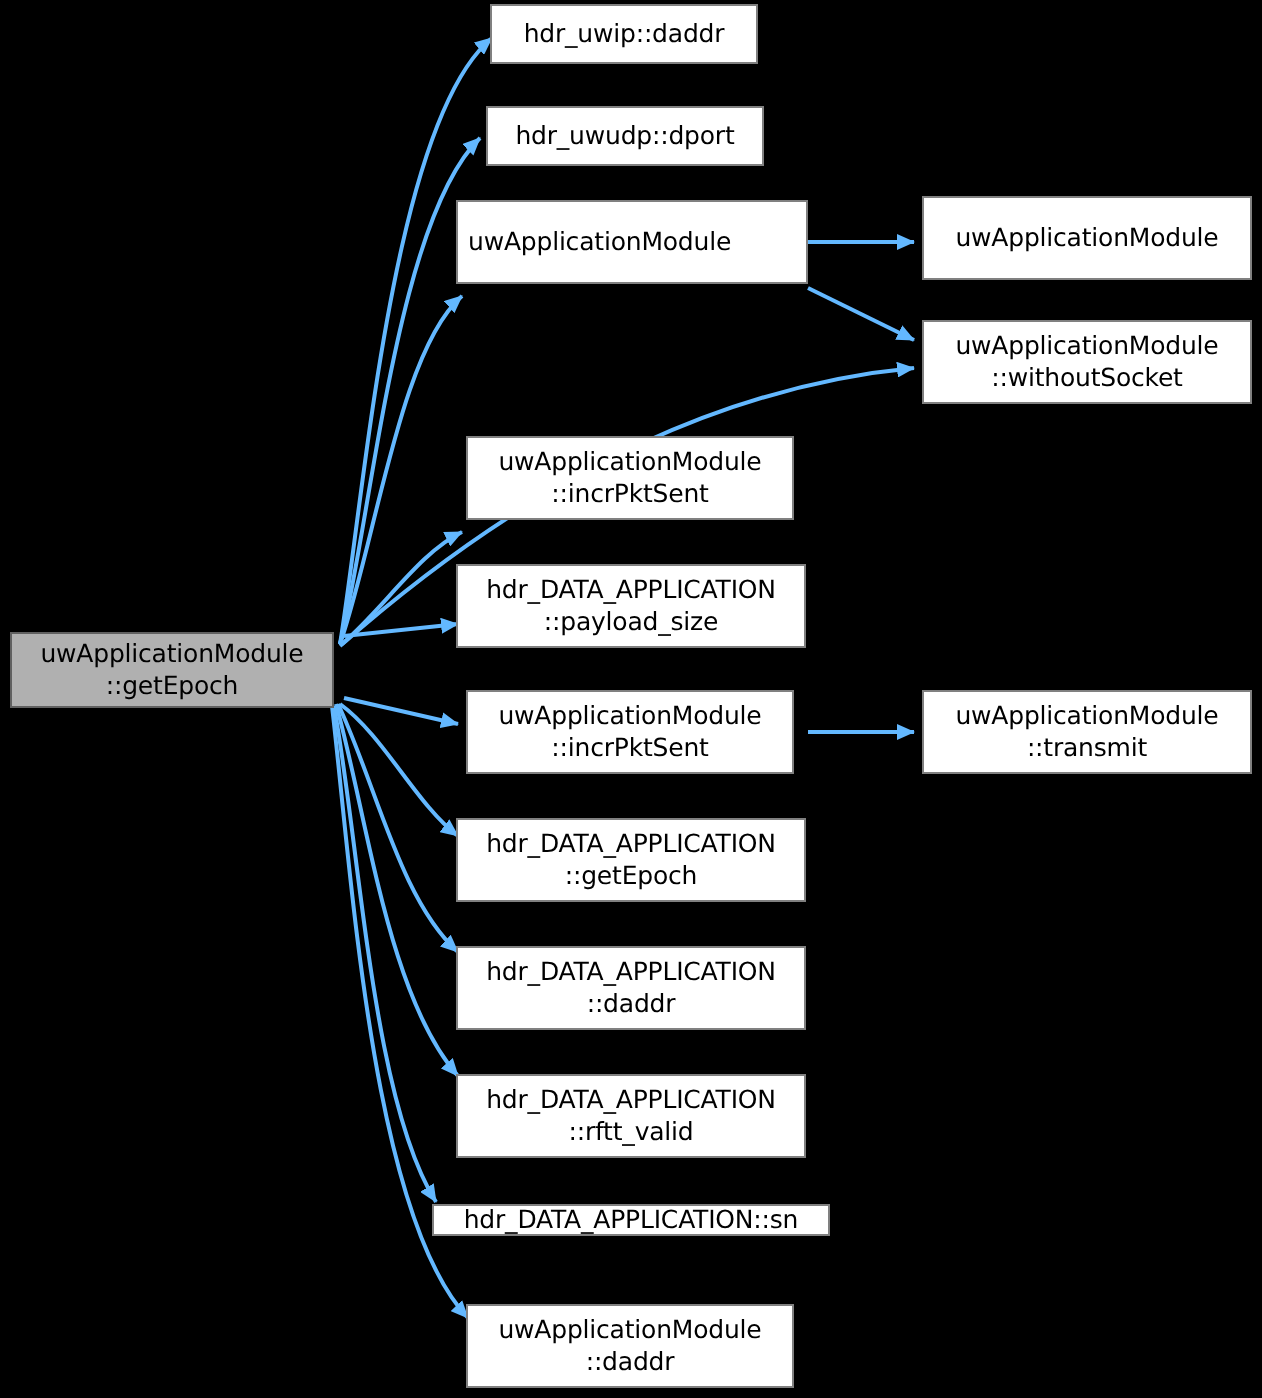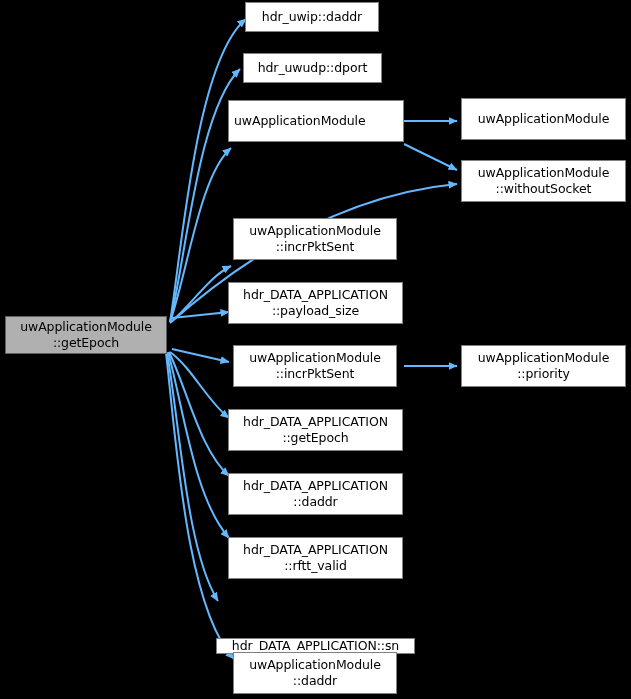--- a/index.html
+++ b/index.html
@@ -133,39 +133,39 @@
     <span class="ln">::payload_size</span>
   </div>
 
   <div class="node" style="left:233px; top:345px; width:164px; height:42px;">
     <span class="ln">uwApplicationModule</span>
     <span class="ln">::incrPktSent</span>
   </div>
 
   <div class="node" style="left:461px; top:345px; width:165px; height:42px;">
     <span class="ln">uwApplicationModule</span>
-    <span class="ln">::priority</span>
+    <span class="ln">::transmit</span>
   </div>
 
   <div class="node" style="left:228px; top:409px; width:175px; height:42px;">
     <span class="ln">hdr_DATA_APPLICATION</span>
     <span class="ln">::getEpoch</span>
   </div>
 
   <div class="node" style="left:228px; top:473px; width:175px; height:42px;">
     <span class="ln">hdr_DATA_APPLICATION</span>
     <span class="ln">::daddr</span>
   </div>
 
   <div class="node" style="left:228px; top:537px; width:175px; height:42px;">
     <span class="ln">hdr_DATA_APPLICATION</span>
     <span class="ln">::rftt_valid</span>
   </div>
 
-  <div class="node" style="left:216px; top:602px; width:199px; height:16px;margin-top:36px;">
+  <div class="node" style="left:216px; top:602px; width:199px; height:16px;">
     <span class="ln">hdr_DATA_APPLICATION::sn</span>
   </div>
 
   <div class="node" style="left:233px; top:652px; width:164px; height:42px;">
     <span class="ln">uwApplicationModule</span>
     <span class="ln">::daddr</span>
   </div>
 
 </div>
 

